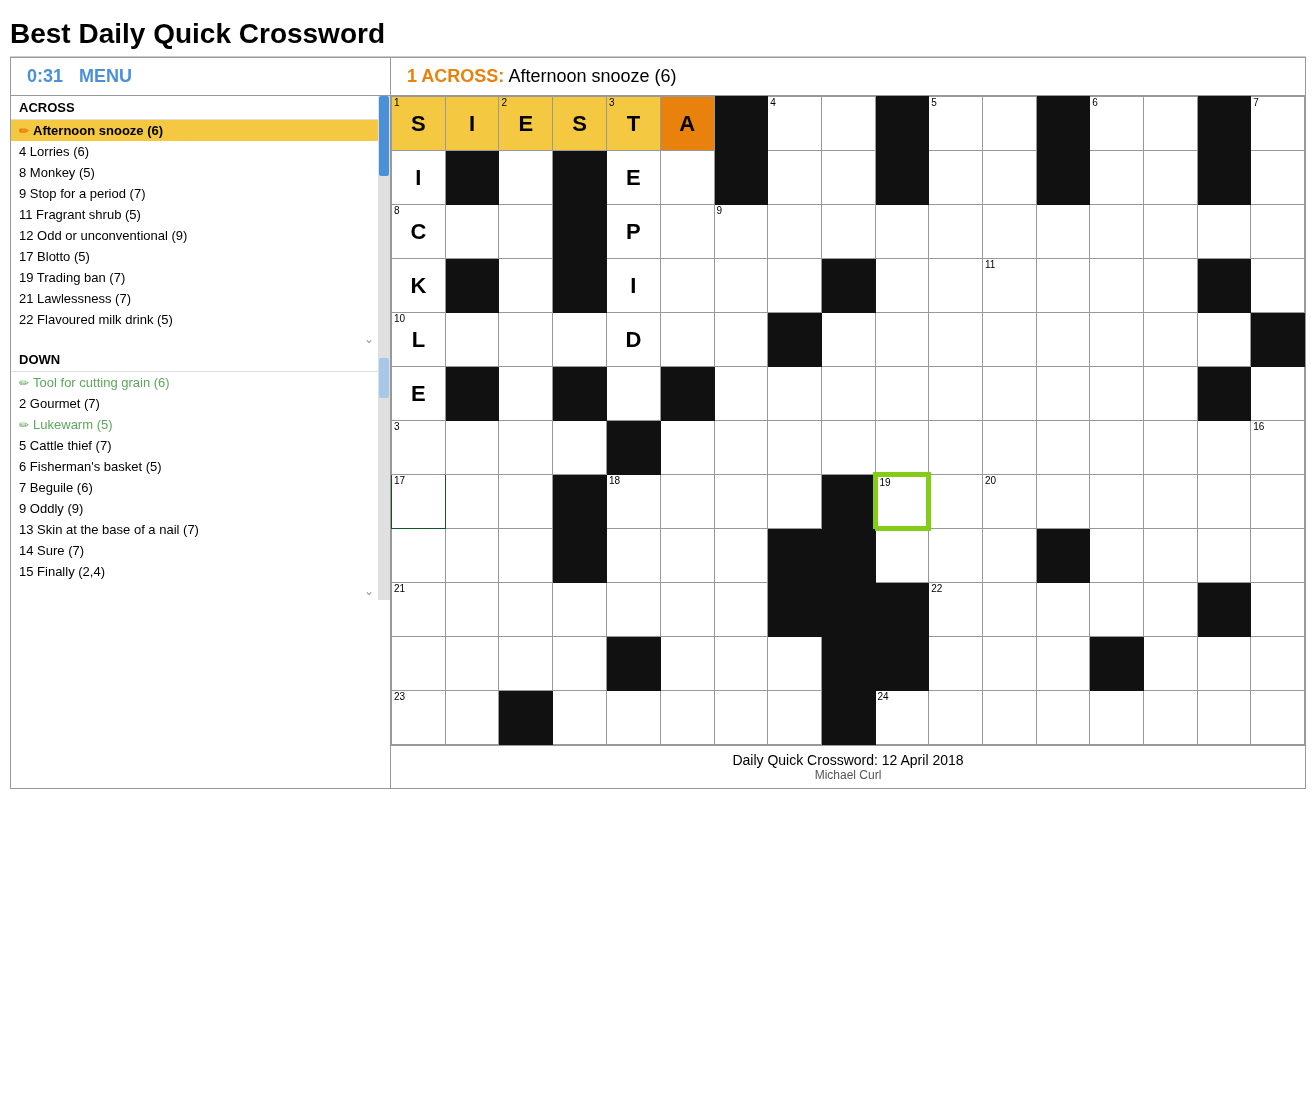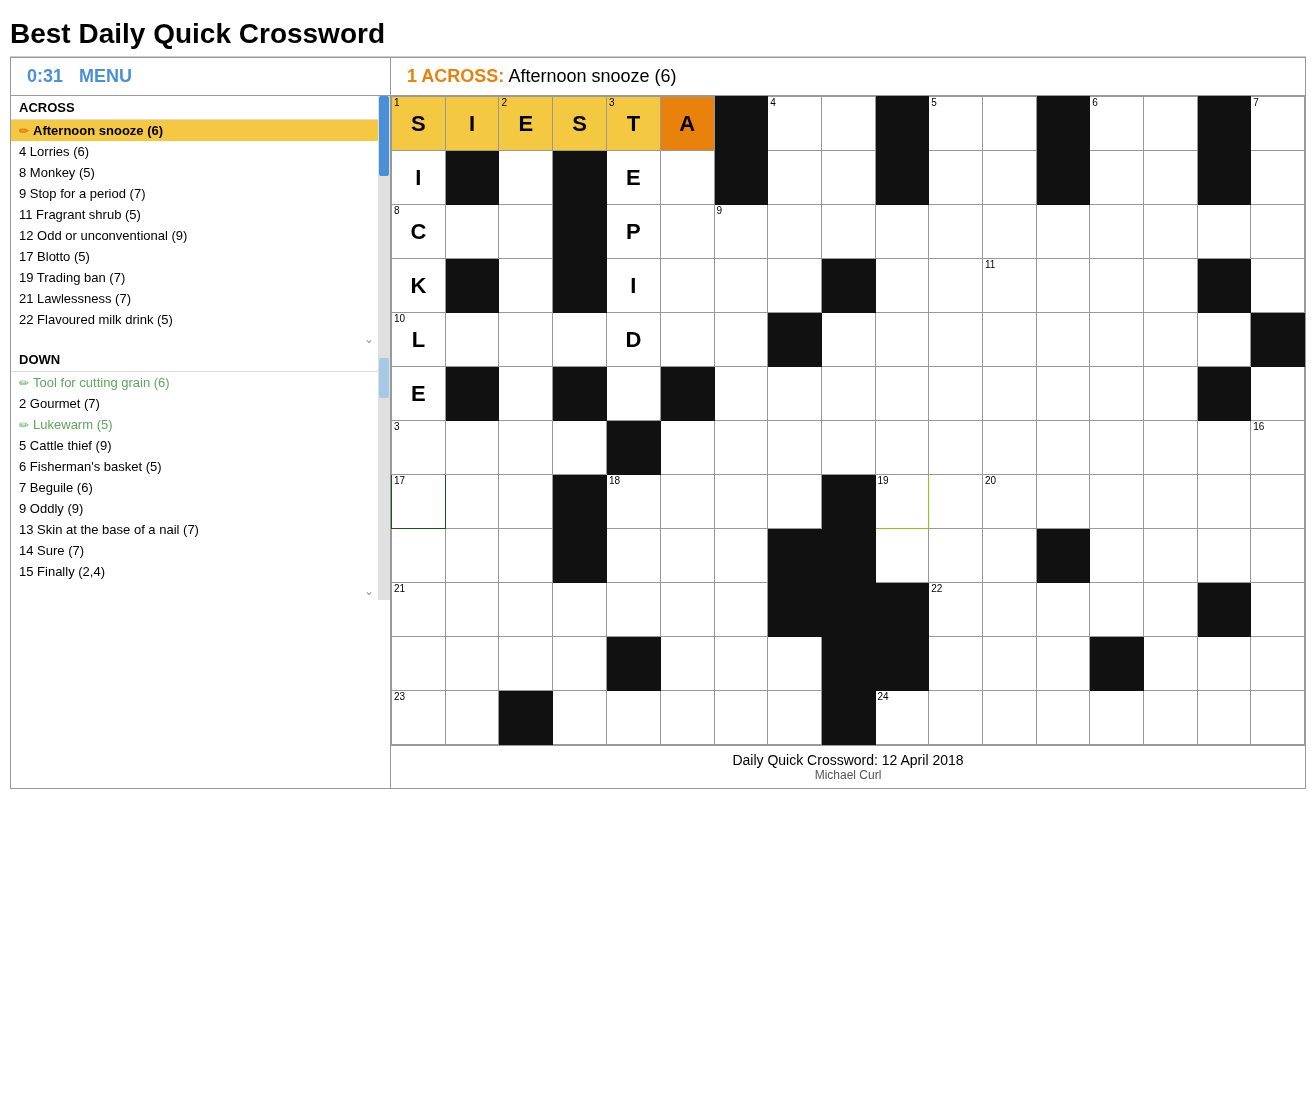--- a/index.html
+++ b/index.html
@@ -158,21 +158,21 @@
               <span>Tool for cutting grain (6)</span>
             </li>
             <li class="clue-item">
                 <span>2  Gourmet (7)</span>
               </li>
             <li class="clue-item current-down">
               <span class="pencil-icon">✏</span>
               <span>Lukewarm (5)</span>
             </li>
             <li class="clue-item">
-                <span>5  Cattle thief (9)</span>
+                <span>5  Cattle thief (7)</span>
               </li>
             <li class="clue-item">
                 <span>6  Fisherman's basket (5)</span>
               </li>
             <li class="clue-item">
                 <span>7  Beguile (6)</span>
               </li>
             <li class="clue-item">
                 <span>9  Oddly (9)</span>
               </li>
@@ -398,21 +398,21 @@
             <td style="width:54px;height:54px;border:1px solid #999;"></td>
             <td style="width:54px;height:54px;border:1px solid #999;"></td>
             <td class="black" style="width:54px;height:54px;border:1px solid #111;"></td>
             <td style="width:54px;height:54px;border:1px solid #999;position:relative;">
               <span class="cell-number">18</span>
             </td>
             <td style="width:54px;height:54px;border:1px solid #999;"></td>
             <td style="width:54px;height:54px;border:1px solid #999;"></td>
             <td style="width:54px;height:54px;border:1px solid #999;"></td>
             <td class="black" style="width:54px;height:54px;border:1px solid #111;"></td>
-            <td style="width:54px;height:54px;border:1px solid #84cc16;position:relative;">
+            <td style="width:54px;height:54px;border:5px solid #84cc16;position:relative;">
               <span class="cell-number">19</span>
             </td>
             <td style="width:54px;height:54px;border:1px solid #999;"></td>
             <td style="width:54px;height:54px;border:1px solid #999;position:relative;">
               <span class="cell-number">20</span>
             </td>
             <td style="width:54px;height:54px;border:1px solid #999;"></td>
             <td style="width:54px;height:54px;border:1px solid #999;"></td>
             <td style="width:54px;height:54px;border:1px solid #999;"></td>
             <td style="width:54px;height:54px;border:1px solid #999;"></td>

